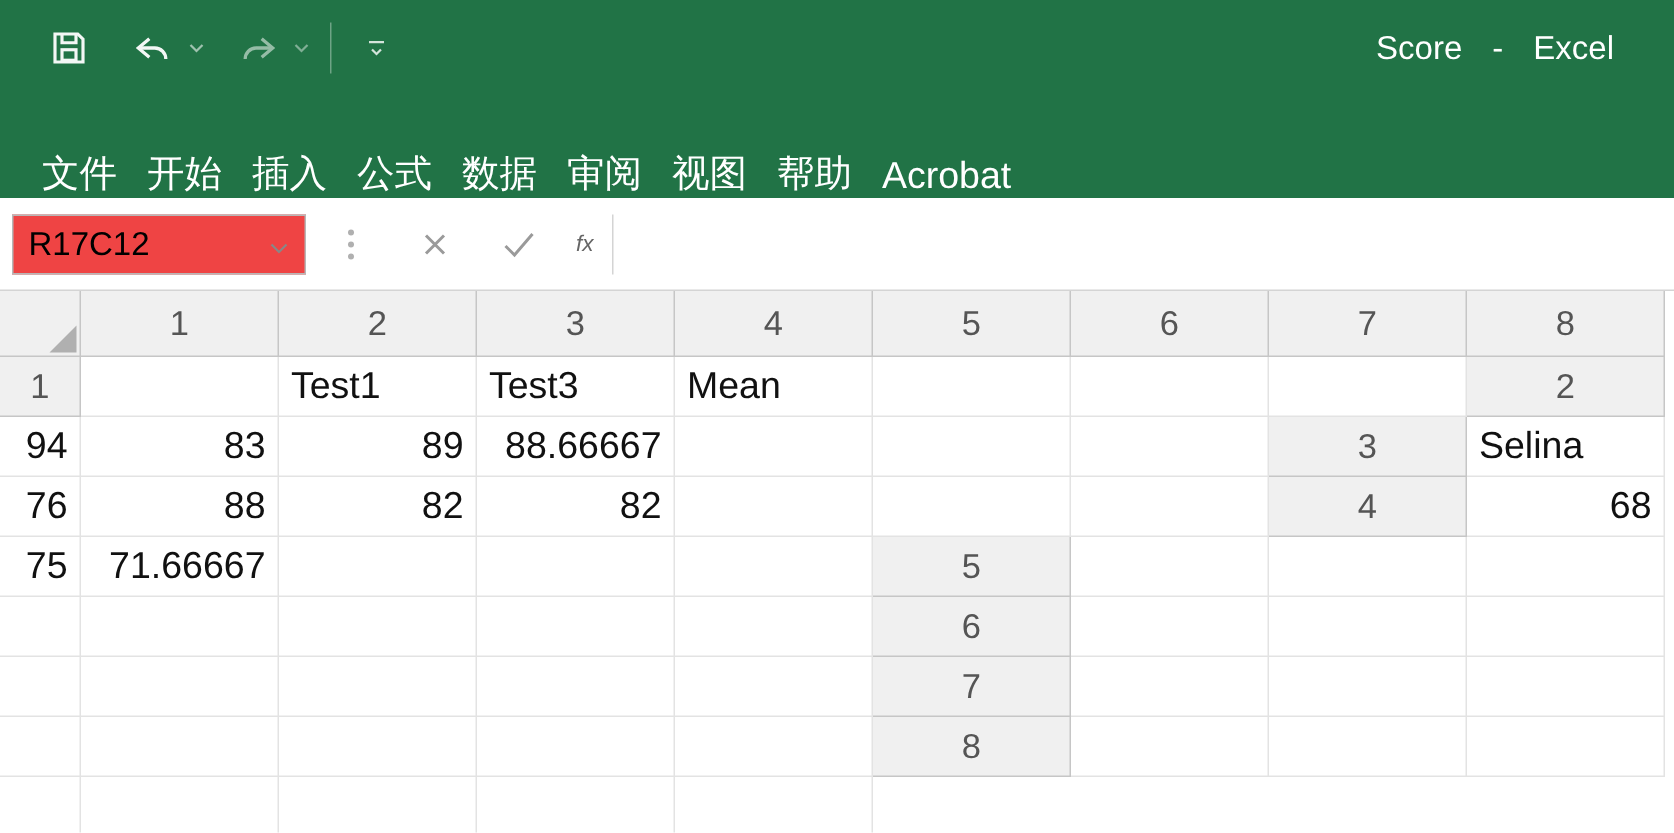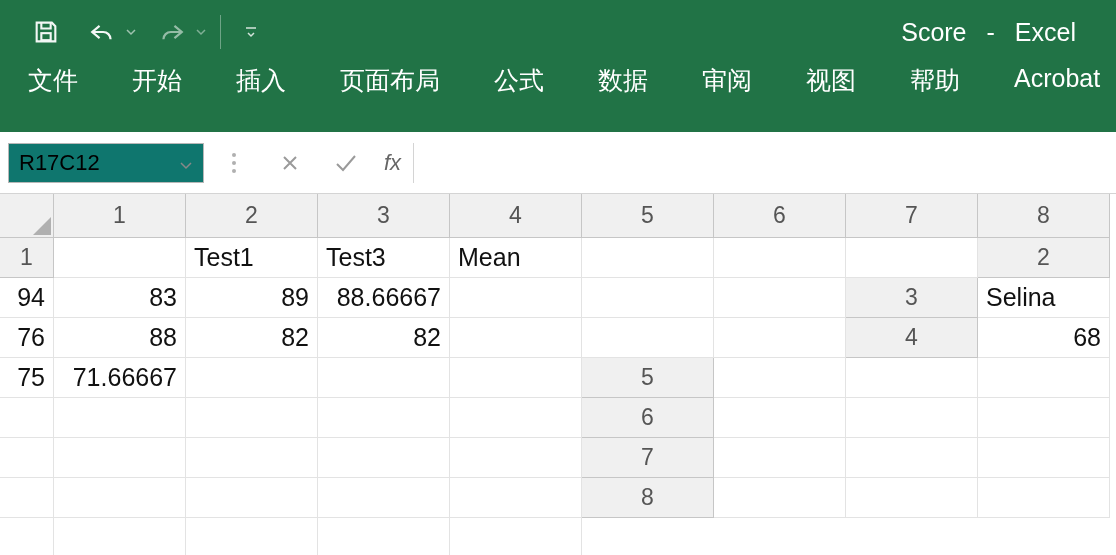--- a/index.html
+++ b/index.html
@@ -42,47 +42,47 @@
       background: rgba(255,255,255,0.35);
       margin: 0 18px 0 10px;
     }
     .title-area {
       position: absolute;
       right: 40px;
       top: 0;
       height: 64px;
       display: flex;
       align-items: center;
-      font-size: 25px;
+      font-size: 22px;
       font-weight: 300;
       gap: 20px;
     }
     .tabs-row {
       height: 68px;
       display: flex;
-      align-items: flex-start;
-      gap: 54px;
+      align-items: flex-end;
+      gap: 20px;
       padding-left: 28px;
       font-size: 25px;
       font-weight: 300;
     }
     .tabs-row .tab { cursor: pointer; white-space: nowrap; }
     .formula-bar {
       height: 62px;
       border-bottom: 1px solid #d4d4d4;
       display: flex;
       align-items: center;
       padding: 12px 8px;
       gap: 4px;
     }
     .name-box {
       width: 196px;
       height: 40px;
       border: 1px solid #b7b7b7;
-      background: #0f766e;
+      background: #ef4444;
       display: flex;
       align-items: center;
       padding: 0 10px;
       font-size: 22px;
       position: relative;
     }
     .name-box-caret {
       position: absolute;
       right: 10px;
       top: 50%;
@@ -90,21 +90,21 @@
     }
     .fb-btn {
       width: 52px;
       height: 40px;
       display: inline-flex;
       align-items: center;
       justify-content: center;
       color: #8a8a8a;
       cursor: pointer;
     }
-    .fx-label { font-style: italic; font-size: 22px; color: #666; padding: 0 8px; }
+    .fx-label { font-style: italic; font-size: 15px; color: #666; padding: 0 8px; }
     .formula-input {
       flex: 1;
       height: 40px;
       border: none;
       border-left: 1px solid #d4d4d4;
       padding: 0 12px;
       font-size: 22px;
       outline: none;
     }
     .sheet {
@@ -213,21 +213,20 @@
     <div class="title-area">
       <span>Score</span>
       <span>-</span>
       <span>Excel</span>
     </div>
   </div>
   <div class="tabs-row">
     <span class="tab">文件</span>
     <span class="tab">开始</span>
     <span class="tab">插入</span>
-    <span class="tab">页面布局</span>
     <span class="tab">公式</span>
     <span class="tab">数据</span>
     <span class="tab">审阅</span>
     <span class="tab">视图</span>
     <span class="tab">帮助</span>
     <span class="tab">Acrobat</span>
   </div>
 </div>
 
 <div class="formula-bar">

